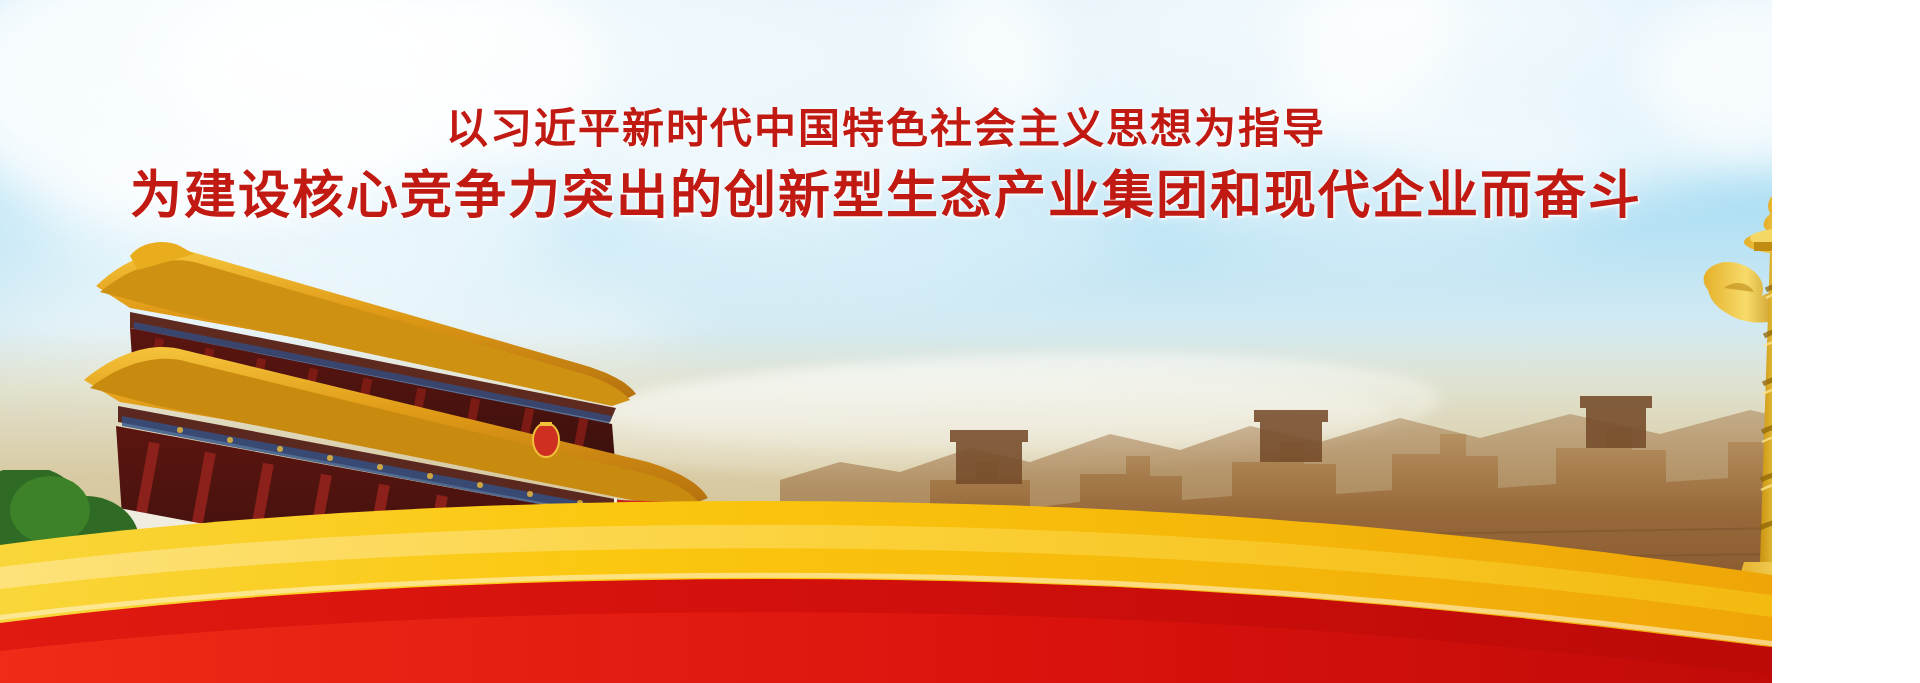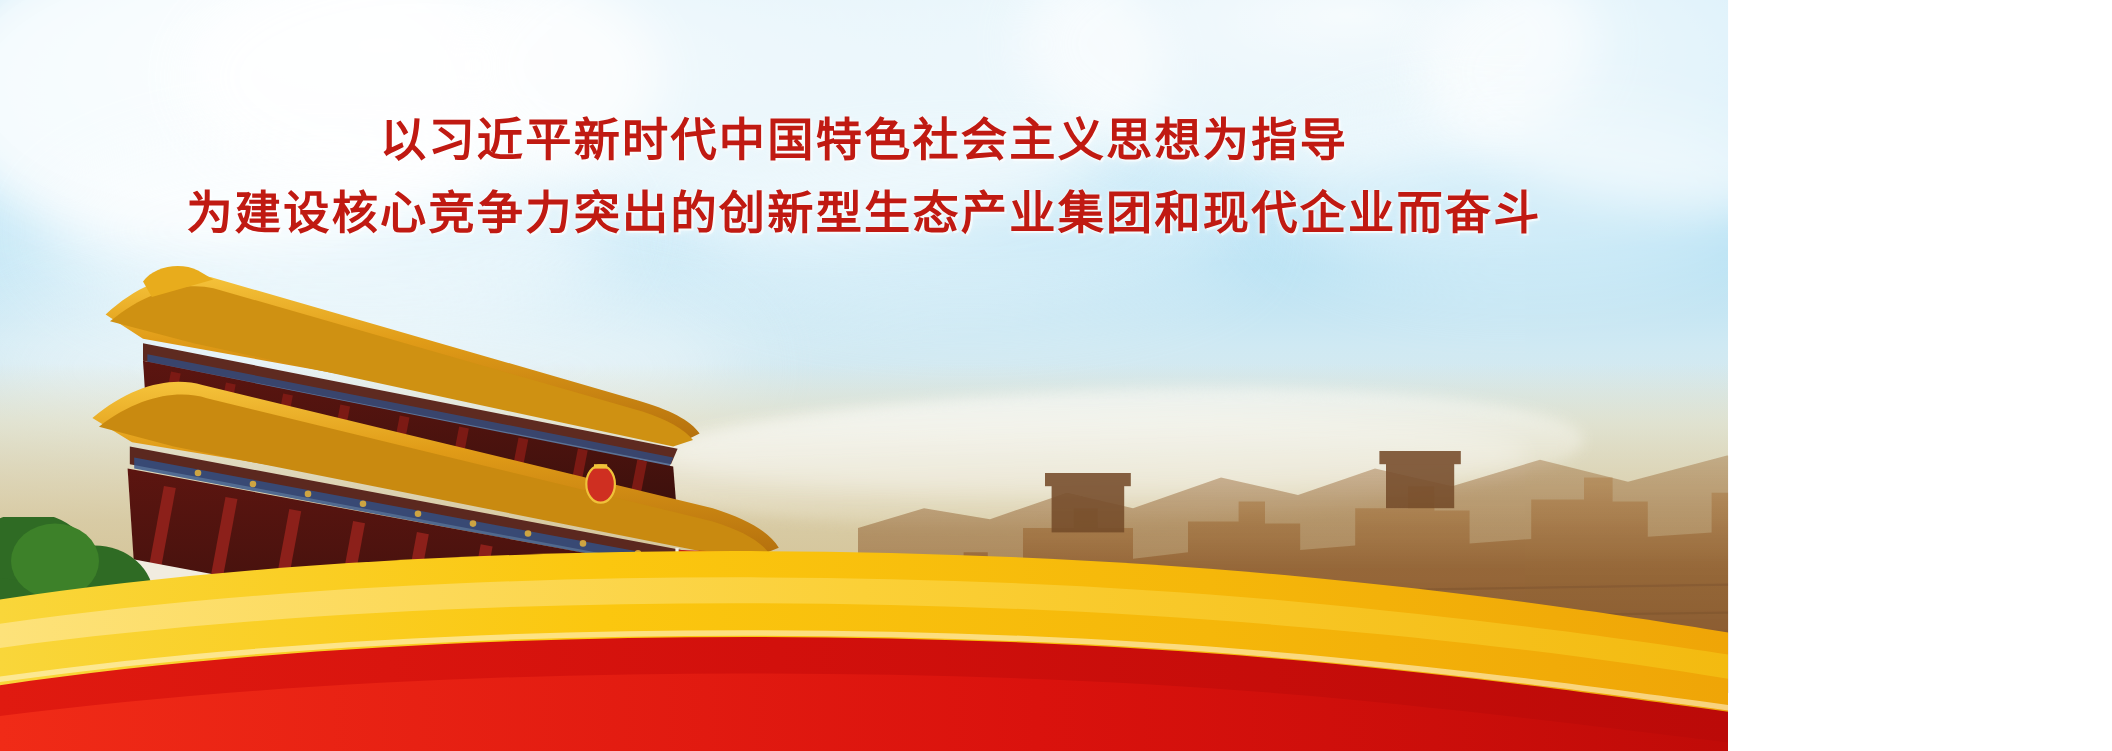--- a/index.html
+++ b/index.html
@@ -1,21 +1,21 @@
 <!DOCTYPE html>
 <html lang="zh-CN"><head>
 <meta charset="utf-8">
 <title>Banner</title>
 <style>
   html,body{margin:0;padding:0;background:#fff;}
   #stage{
     position:relative;
-    width:1571px;height:683px;
+    width:1772px;height:683px;
     overflow:hidden;
-    font-family:Liberation Serif, serif;
+    font-family:Liberation Sans, sans-serif;
     user-select:none;
   }
 
   
   .sky{
     position:absolute;inset:0;
     background:
       radial-gradient(120% 90% at 22% 6%, rgba(255,255,255,.95) 0%, rgba(255,255,255,.45) 26%, rgba(255,255,255,0) 52%),
       radial-gradient(90% 70% at 78% 2%, rgba(255,255,255,.85) 0%, rgba(255,255,255,0) 48%),
       linear-gradient(180deg,#6fc3ea 0%, #8ed2ef 16%, #b2e0f4 32%, #cfe9f3 46%, #ddeaeb 57%, #e3e2d6 66%, #ddd4ba 74%, #d4c29c 84%, #cdb68a 93%, #c9ae7e 100%);
@@ -129,21 +129,21 @@
     color:#c01a12;
     font-weight:bold;
     font-size:42px;
     line-height:66px;
     letter-spacing:2px;
     text-shadow:
       0 0 2px rgba(255,255,255,.85),
       2px 2px 0 rgba(255,255,255,.55),
       0 2px 6px rgba(255,255,255,.6);
   }
-  .headline .ln2{font-size:42px;}
+  .headline .ln2{font-size:52px;}
 
   
   .ribbon{position:absolute;left:0;right:0;bottom:0;height:200px;}
   .ribbon svg{display:block;width:100%;height:100%;}
 </style>
 </head>
 <body>
 
 <div id="stage">
 

